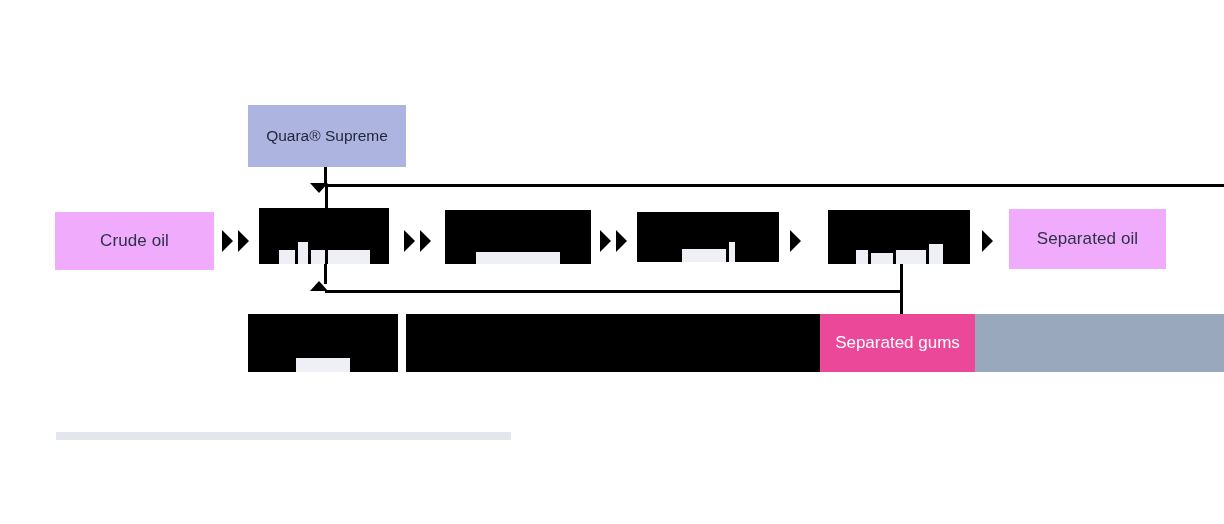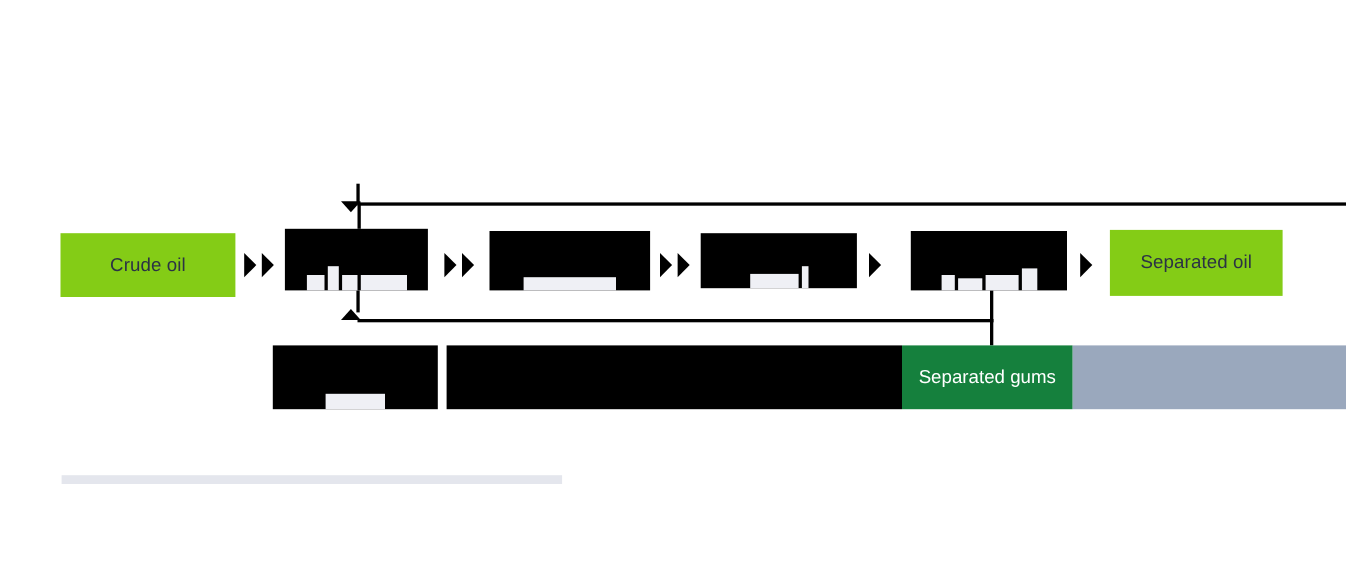--- a/index.html
+++ b/index.html
@@ -25,36 +25,36 @@
   .box {
     position: absolute;
     box-sizing: border-box;
     display: flex;
     align-items: center;
     justify-content: center;
     text-align: center;
   }
 
   .label-box {
-    background: #84cc16;
+    background: #f0abfc;
     color: #2b3245;
     font-size: 17px;
     letter-spacing: 0.1px;
     justify-content: center;
   }
 
   .accent-box {
     background: #aeb4e0;
     color: #1f2539;
     font-size: 15.5px;
     font-weight: 500;
   }
 
   .gums-box {
-    background: #15803d;
+    background: #ec4899;
     color: #ffffff;
     font-size: 17px;
     z-index: 6;
   }
 
   .gums-band {
     background: #9aa8bd;
     z-index: 5;
   }
 
@@ -112,20 +112,23 @@
   .footer-rule {
     position: absolute;
     background: #e4e6ed;
   }
 </style>
 </head>
 <body>
 
 <div id="diagram">
 
+  <div class="box accent-box" style="left:248px; top:105px; width:158px; height:62px;">
+    <span>Quara® Supreme</span>
+  </div>
 
   <div class="line line-v" style="left:324px; top:167px; width:3px; height:18px;"></div>
   <div class="arrow-down" style="left:310px; top:183px;"></div>
 
   <div class="line line-h" style="left:325px; top:184px; width:899px; height:3px;"></div>
   <div class="line line-v" style="left:325px; top:184px; width:3px; height:24px;"></div>
 
   <div class="box label-box" style="left:55px; top:212px; width:159px; height:58px;">
     <span>Crude oil</span>
   </div>

